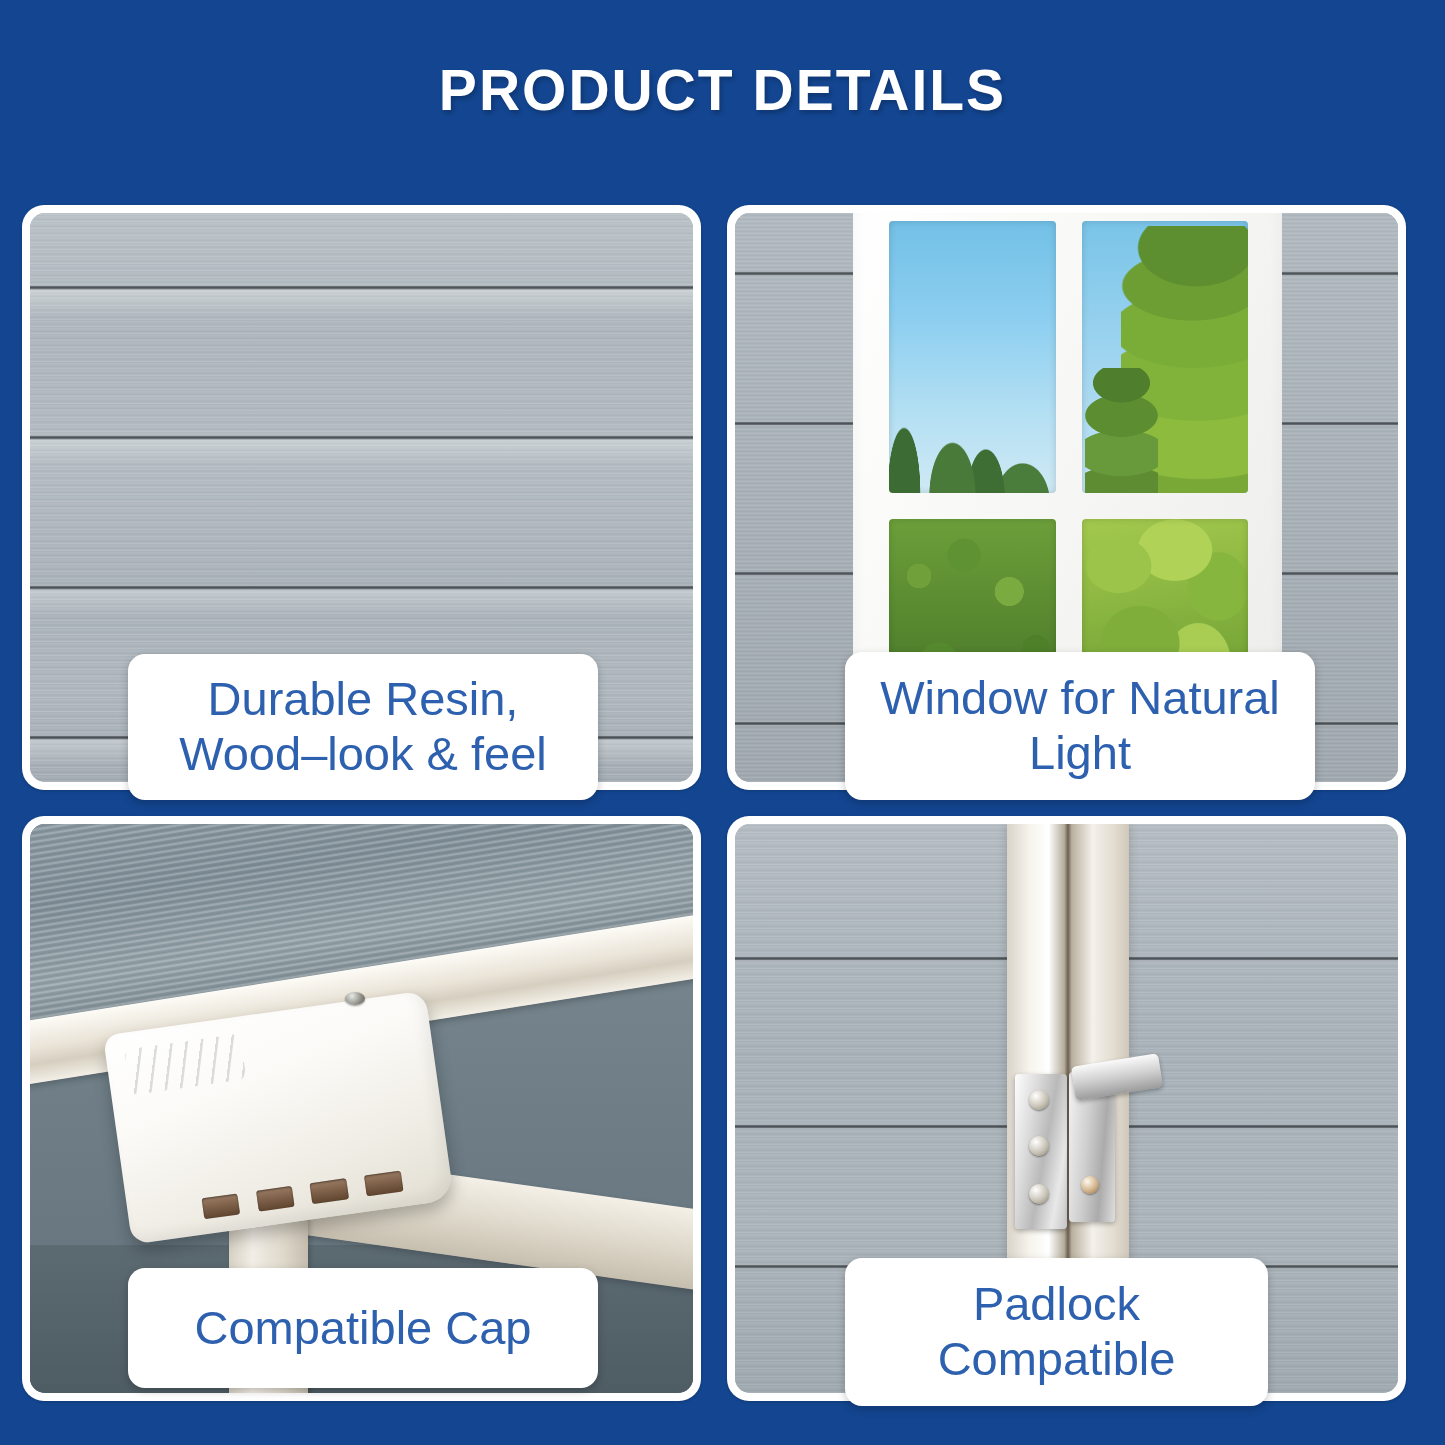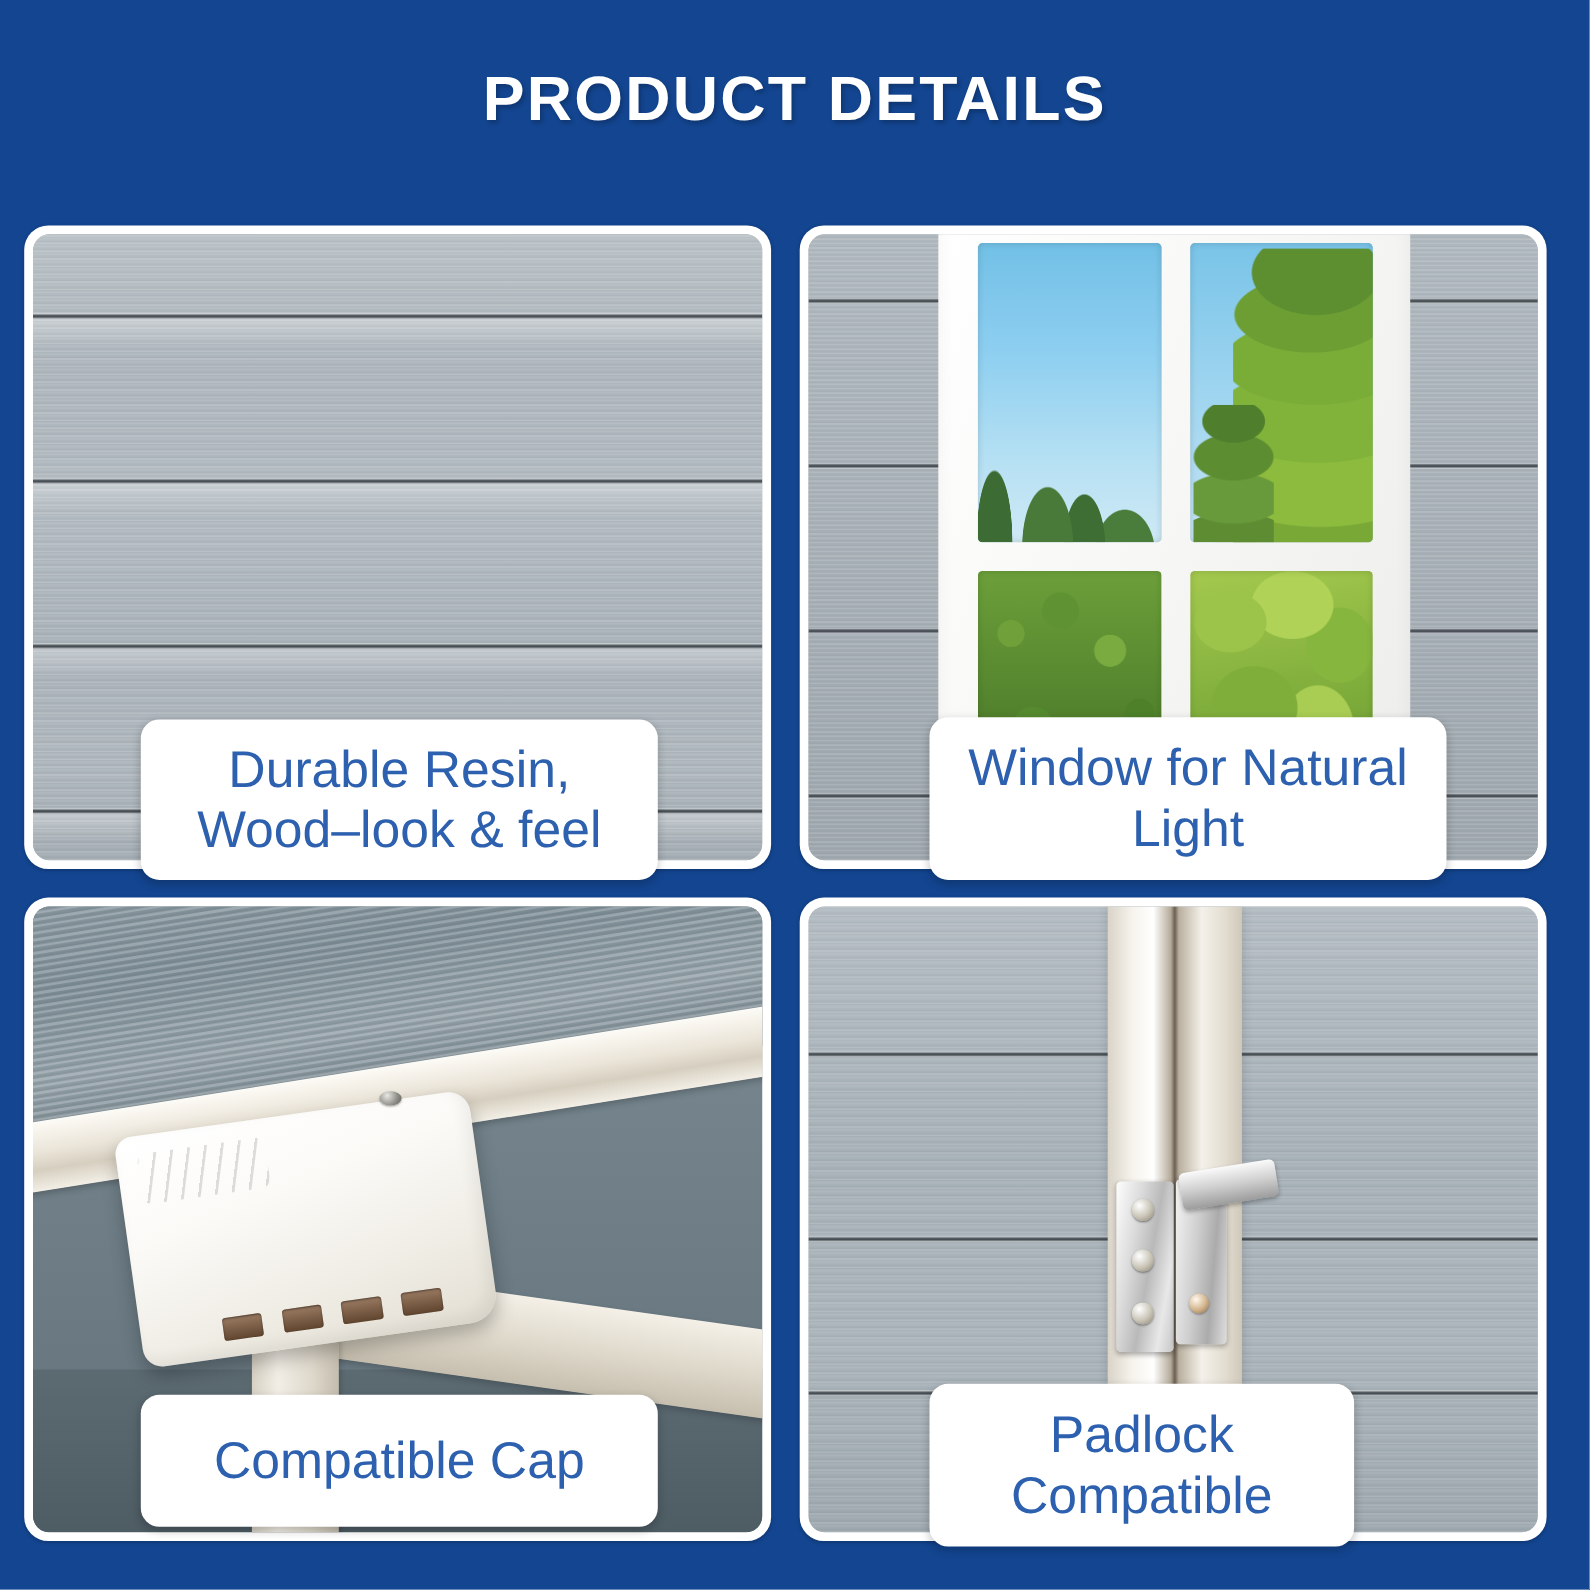--- a/index.html
+++ b/index.html
@@ -348,21 +348,21 @@
     align-items:center;
     justify-content:center;
     text-align:center;
     padding:16px 22px;
     z-index:5;
     white-space:pre-line;
   }
   #lbl1{ left:128px;  top:654px;  width:470px; height:146px; }
   #lbl2{ left:845px;  top:652px;  width:470px; height:148px; }
   #lbl3{ left:128px;  top:1268px; width:470px; height:120px; }
-  #lbl4{ left:845px;  top:1258px; width:386px; height:148px; }
+  #lbl4{ left:845px;  top:1258px; width:423px; height:148px; }
 </style>
 </head>
 <body>
 
 <div id="page">
 
   <div id="title">PRODUCT DETAILS</div>
 
   <div id="grid">
 

